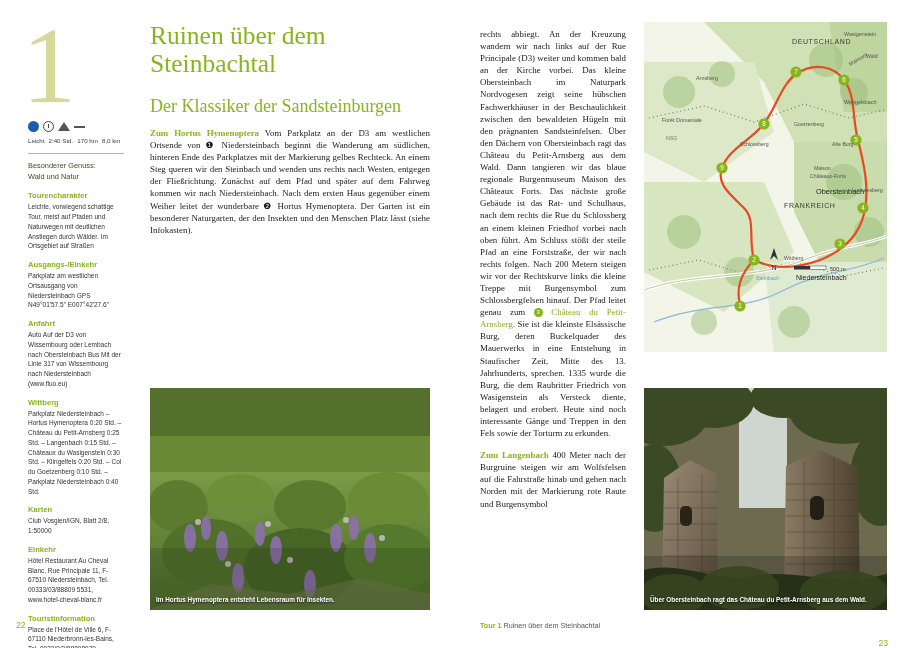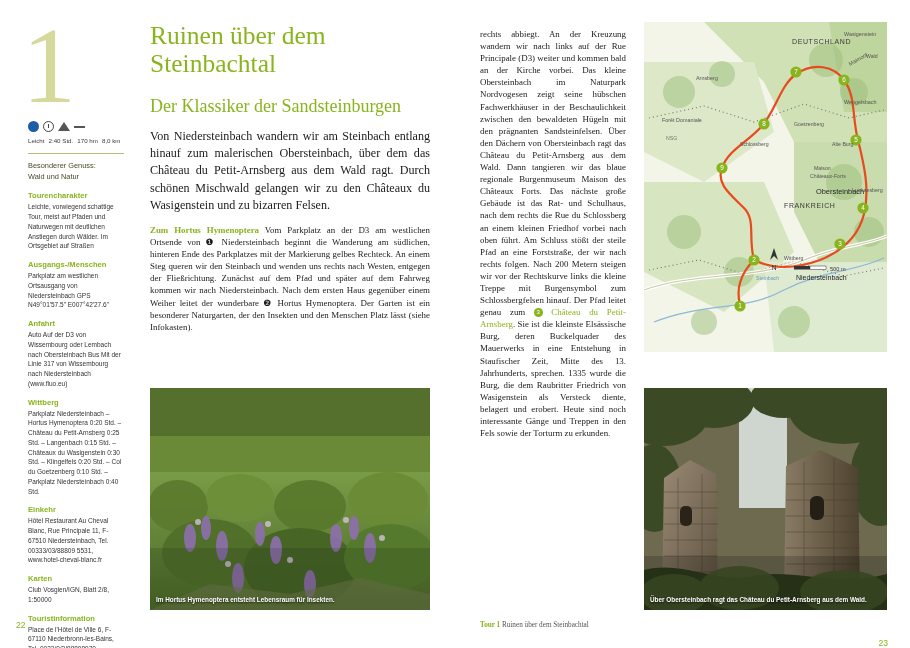--- a/index.html
+++ b/index.html
@@ -113,21 +113,21 @@
   
   .pg-left{
     position:absolute;left:16px;top:620px;font-family:"Liberation Sans",sans-serif;
     font-size:8.6px;color:#8ab41e;
   }
   .pg-right{
     position:absolute;right:22px;top:620px;font-family:"Liberation Sans",sans-serif;
     font-size:8.6px;color:#8ab41e;margin-top:18px;
   }
   .footer-center{
-    position:absolute;left:480px;top:621px;font-family:Liberation Serif, serif;
+    position:absolute;left:480px;top:621px;font-family:Liberation Sans, sans-serif;
     font-size:7.2px;color:#555;
   }
   .footer-center b{color:#8ab41e;font-weight:700;}
   .spine{
     position:absolute;left:455px;top:0;width:1px;height:648px;background:#ffffff;
   }
 </style>
 </head>
 <body>
 
@@ -155,51 +155,50 @@
       <div class="genuss">
         <b>Besonderer Genuss:</b><br>
         <span>Wald und Natur</span>
       </div>
 
       <div class="sec">
         <div class="sec-h">Tourencharakter</div>
         <div class="sec-p">Leichte, vorwiegend schattige Tour, meist auf Pfaden und Naturwegen mit deutlichen Anstiegen durch Wälder. Im Ortsgebiet auf Straßen</div>
       </div>
       <div class="sec">
-        <div class="sec-h">Ausgangs-/Menschen</div>
+        <div class="sec-h">Ausgangs-/Einkehr</div>
         <div class="sec-p">Parkplatz am westlichen Ortsausgang von Niedersteinbach GPS N49°01'57.5" E007°42'27.6"</div>
       </div>
       <div class="sec">
         <div class="sec-h">Anfahrt</div>
         <div class="sec-p">Auto Auf der D3 von Wissembourg oder Lembach nach Obersteinbach Bus Mit der Linie 317 von Wissembourg nach Niedersteinbach (www.fluo.eu)</div>
       </div>
       <div class="sec">
         <div class="sec-h">Wittberg</div>
         <div class="sec-p">Parkplatz Niedersteinbach – Hortus Hymenoptera 0:20 Std. – Château du Petit-Arnsberg 0:25 Std. – Langenbach 0:15 Std. – Châteaux du Wasigenstein 0:30 Std. – Klingelfels 0:20 Std. – Col du Goetzenberg 0:10 Std. – Parkplatz Niedersteinbach 0:40 Std.</div>
       </div>
       <div class="sec">
+        <div class="sec-h">Karten</div>
+        <div class="sec-p">Club Vosgien/IGN, Blatt 2/8, 1:50000</div>
+      </div>
+      <div class="sec">
         <div class="sec-h">Einkehr</div>
         <div class="sec-p">Hôtel Restaurant Au Cheval Blanc, Rue Principale 11, F-67510 Niedersteinbach, Tel. 00333/03/88809 5531, www.hotel-cheval-blanc.fr</div>
-      </div>
-      <div class="sec">
-        <div class="sec-h">Karten</div>
-        <div class="sec-p">Club Vosgien/IGN, Blatt 2/8, 1:50000</div>
       </div>
       <div class="sec">
         <div class="sec-h">Touristinformation</div>
         <div class="sec-p">Place de l'Hôtel de Ville 6, F-67110 Niederbronn-les-Bains, Tel. 0033/0/3/88808970, www.tourismus-niederbronn.de</div>
       </div>
 
     </div>
   </div>
 
   <div class="col-mid">
     <h1 class="title">Ruinen über dem Steinbachtal</h1>
     <h2 class="subtitle">Der Klassiker der Sandsteinburgen</h2>
-    <p class="lead">Von Niedersteinbach wandern wir am Steinbach entlang hinauf zum malerischen Obersteinbach, über dem das Château du Petit-Arnsberg aus dem Wald ragt. Durch schönen Mischwald gelangen wir zu den Châteaux du Wasigenstein und zu bizarren Felsen.</p>
 
     <p class="body-p">
       <span class="wp-head">Zum Hortus Hymenoptera</span><span> Vom Parkplatz an der D3 am westlichen Ortsende von ❶ Niedersteinbach beginnt die Wanderung am südlichen, hinteren Ende des Parkplatzes mit der Markierung gelbes Rechteck. An einem Steg queren wir den Steinbach und wenden uns rechts nach Westen, entgegen der Fließrichtung. Zunächst auf dem Pfad und später auf dem Fahrweg kommen wir nach Niedersteinbach. Nach dem ersten Haus gegenüber einem Weiher leitet der wunderbare ❷ Hortus Hymenoptera. Der Garten ist ein besonderer Naturgarten, der den Insekten und den Menschen Platz lässt (siehe Infokasten).</span>
     </p>
 
   </div>
 
   <div class="photo-mid">
     <svg width="280" height="222" viewBox="0 0 280 222" preserveAspectRatio="none">
       <defs>
@@ -253,20 +252,23 @@
     </svg>
     <div class="photo-cap">Im Hortus Hymenoptera entsteht Lebensraum für Insekten.</div>
   </div>
 
   <div class="spine"></div>
 
   <div class="col-right">
     <p class="body-p">
       rechts abbiegt. An der Kreuzung wandern wir nach links auf der Rue Principale (D3) weiter und kommen bald an der Kirche vorbei. Das kleine Obersteinbach im Naturpark Nordvogesen zeigt seine hübschen Fachwerkhäuser in der Beschaulichkeit zwischen den bewaldeten Hügeln mit den prägnanten Sandsteinfelsen. Über den Dächern von Obersteinbach ragt das Château du Petit-Arnsberg aus dem Wald.
       Dann tangieren wir das blaue regionale Burgenmuseum Maison des Châteaux Forts. Das nächste große Gebäude ist das Rat- und Schulhaus, nach dem rechts die Rue du Schlossberg an einem kleinen Friedhof vorbei nach oben führt. Am Schluss stößt der steile Pfad an eine Forststraße, der wir nach rechts folgen. Nach 200 Metern steigen wir vor der Rechtskurve links die kleine Treppe mit Burgensymbol zum Schlossbergfelsen hinauf. Der Pfad leitet genau zum <span class="marker">3</span> <span class="green">Château du Petit-Arnsberg</span>. Sie ist die kleinste Elsässische Burg, deren Buckelquader des Mauerwerks in eine Entstehung in Staufischer Zeit, Mitte des 13. Jahrhunderts, sprechen. 1335 wurde die Burg, die dem Raubritter Friedrich von Wasigenstein als Versteck diente, belagert und erobert. Heute sind noch interessante Gänge und Treppen in den Fels sowie der Torturm zu erkunden.
+    </p>
+    <p class="body-p">
+      <span class="wp-head">Zum Langenbach</span><span> 400 Meter nach der Burgruine steigen wir am Wolfsfelsen auf die Fahrstraße hinab und gehen nach Norden mit der Markierung rote Raute und Burgensymbol</span>
     </p>
   </div>
 
   <div class="map">
     <svg width="243" height="330" viewBox="0 0 243 330">
       <rect width="243" height="330" fill="#f2f5e8"></rect>
 
       <g opacity="0.95">
         <path d="M60 0 H243 V120 H150 L120 60 Z" fill="#cfe0b4"></path>
         <path d="M0 40 H110 L130 110 L60 160 L0 130 Z" fill="#dbe8c6"></path>

